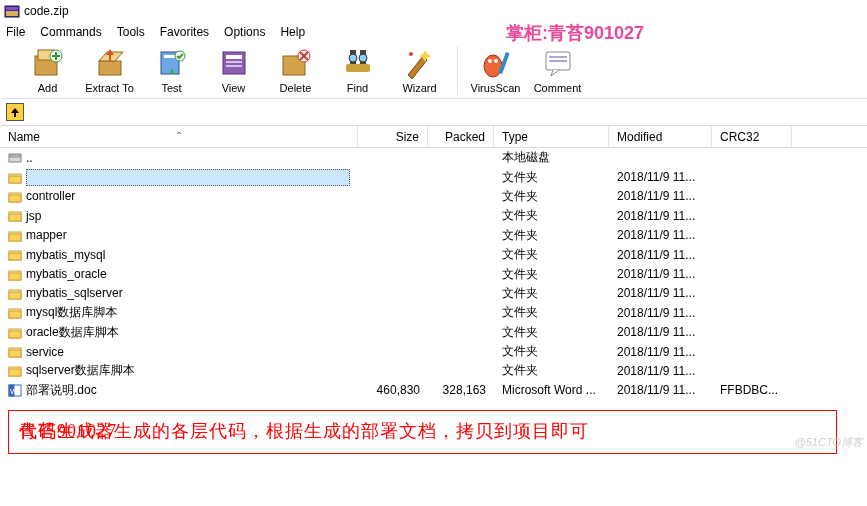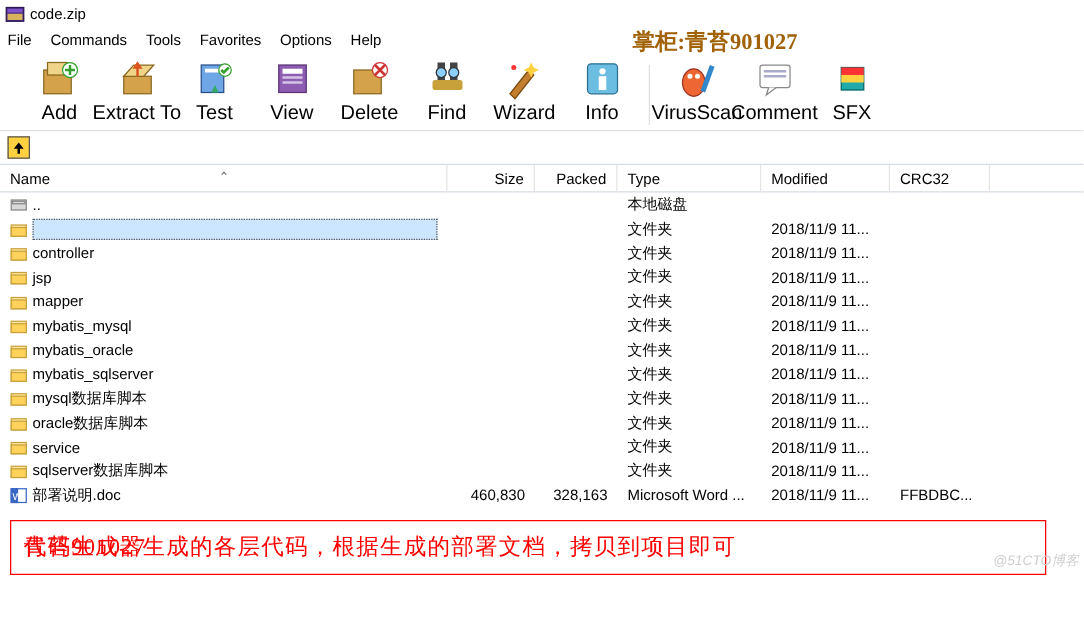--- a/index.html
+++ b/index.html
@@ -1,25 +1,25 @@
 <!DOCTYPE html>
 <html><head>
 <meta charset="utf-8">
 <style>
   * { box-sizing: border-box; }
   body { margin:0; font-family: "Segoe UI", Tahoma, sans-serif; font-size:12px; color:#000; background:#fff; width:867px; }
   .titlebar { height:22px; display:flex; align-items:center; padding:0 4px; background:#fff; }
   .titlebar svg { margin-right:4px; }
   .menubar { display:flex; gap:15px; padding:3px 8px 3px 6px; position:relative;text-align:right; }
   .menubar-item { cursor:default; }
-  .note-red { position:absolute; color:#a16207; font-family: Liberation Serif, serif; font-size:18px; font-weight:bold; left:506px; top:-1px; }
+  .note-red { position:absolute; color:#ec4899; font-family: Liberation Sans, sans-serif; font-size:18px; font-weight:bold; left:506px; top:-1px; }
   .toolbar { display:flex; gap:5px; padding:4px 8px 4px 19px; align-items:flex-end; border-bottom:1px solid #e0e0e0; }
   .tool { display:flex; flex-direction:column; align-items:center; width:57px; gap:2px; }
   .tool .iconbox { width:34px; height:34px; display:flex; align-items:center; justify-content:center; }
-  .tool .label { font-size:16px; white-space:nowrap; }
+  .tool .label { font-size:11px; white-space:nowrap; }
   .tool.sep { width:1px; background:#e0e0e0; height:48px; margin:0 4px; }
   .navrow { padding:4px 6px; border-bottom:1px solid #d6dde5; }
   .uparrow { width:18px; height:18px; background:#ffd040; border:1px solid #555; display:flex; align-items:center; justify-content:center; font-weight:bold; }
   .header { display:flex; border-bottom:1px solid #d6dde5; background:#fff; height:22px; align-items:center; }
   .header .col { padding:4px 8px; border-right:1px solid #e5e5e5; overflow:hidden; white-space:nowrap; }
   .col-name { width:358px; position:relative; }
   .col-size { width:70px; text-align:right; padding-right:14px; }
   .col-packed { width:66px; text-align:right; padding-right:10px; }
   .col-type { width:115px; }
   .col-mod { width:103px; }
@@ -135,30 +135,20 @@
       <div class="tool">
         <div class="iconbox">
           <svg width="34" height="34">
             <path d="M5 29 L20 10 L24 14 L9 33 Z" fill="#c47f2e" stroke="#7a4c10"></path>
             <path d="M22 4l2 4 4 2-4 2-2 4-2-4-4-2 4-2z" fill="#ffd040"></path>
             <circle cx="8" cy="8" r="2" fill="#f33"></circle>
           </svg>
         </div>
         <div class="label">Wizard</div>
       </div>
-      <div class="tool">
-        <div class="iconbox">
-          <svg width="34" height="34">
-            <rect x="5" y="5" width="24" height="24" rx="3" fill="#6bbde2" stroke="#2a6f94"></rect>
-            <circle cx="17" cy="11" r="2.5" fill="#fff"></circle>
-            <rect x="14" y="15" width="6" height="11" fill="#fff"></rect>
-          </svg>
-        </div>
-        <div class="label">Info</div>
-      </div>
       <div class="tool sep"></div>
       <div class="tool">
         <div class="iconbox">
           <svg width="34" height="34">
             <ellipse cx="14" cy="20" rx="9" ry="11" fill="#e63" stroke="#932"></ellipse>
             <circle cx="11" cy="15" r="2" fill="#fff"></circle>
             <circle cx="17" cy="15" r="2" fill="#fff"></circle>
             <rect x="23" y="6" width="4" height="22" fill="#38c" transform="rotate(20 25 17)"></rect>
           </svg>
         </div>
@@ -167,30 +157,20 @@
       <div class="tool">
         <div class="iconbox">
           <svg width="34" height="34">
             <rect x="5" y="6" width="24" height="18" rx="2" fill="#fff" stroke="#888"></rect>
             <path d="M12 24l-2 6 8-6" fill="#fff" stroke="#888"></path>
             <rect x="8" y="10" width="18" height="2" fill="#aac"></rect>
             <rect x="8" y="14" width="18" height="2" fill="#aac"></rect>
           </svg>
         </div>
         <div class="label">Comment</div>
-      </div>
-      <div class="tool">
-        <div class="iconbox">
-          <svg width="34" height="34">
-            <rect x="8" y="8" width="18" height="18" fill="#2aa" stroke="#066"></rect>
-            <rect x="8" y="8" width="18" height="6" fill="#f33"></rect>
-            <rect x="8" y="14" width="18" height="6" fill="#ffd040"></rect>
-          </svg>
-        </div>
-        <div class="label">SFX</div>
       </div>
     </div>
 
 <div class="navrow">
   <div class="uparrow">
     <svg width="12" height="12">
           <path d="M6 2 L10 7 L7 7 L7 11 L5 11 L5 7 L2 7 Z" fill="#000"></path>
         </svg>
   </div>
 </div>

